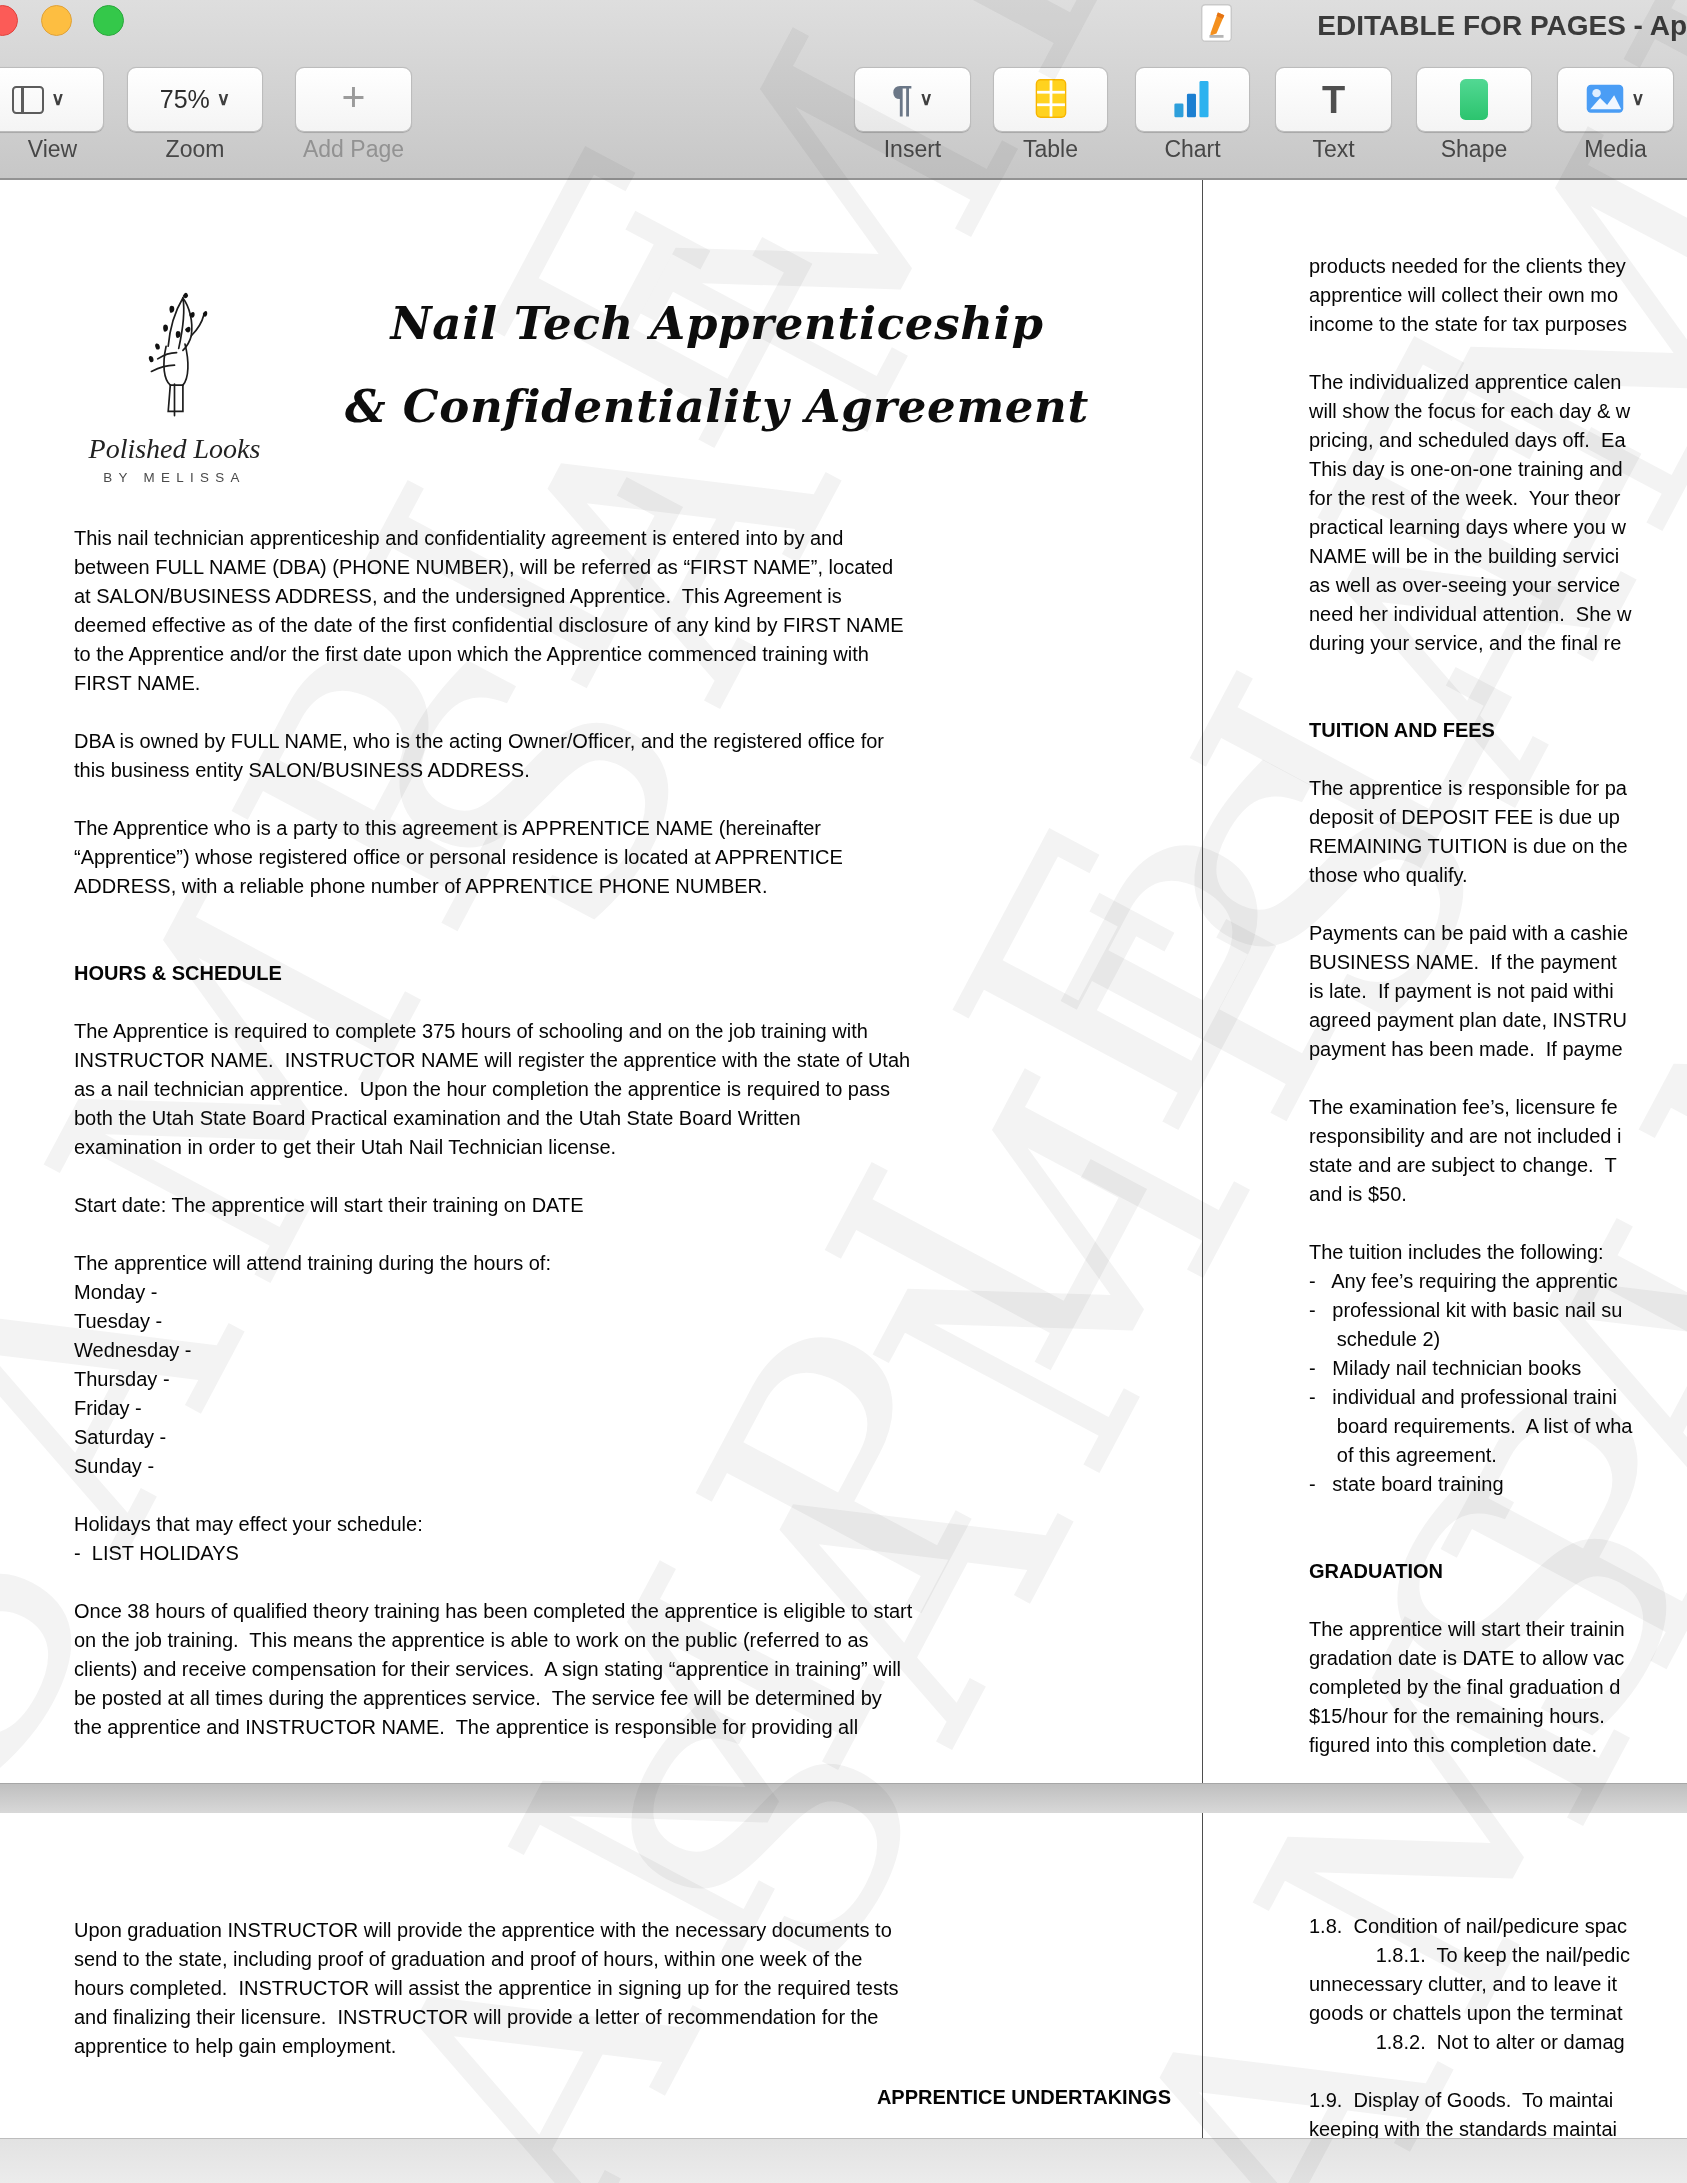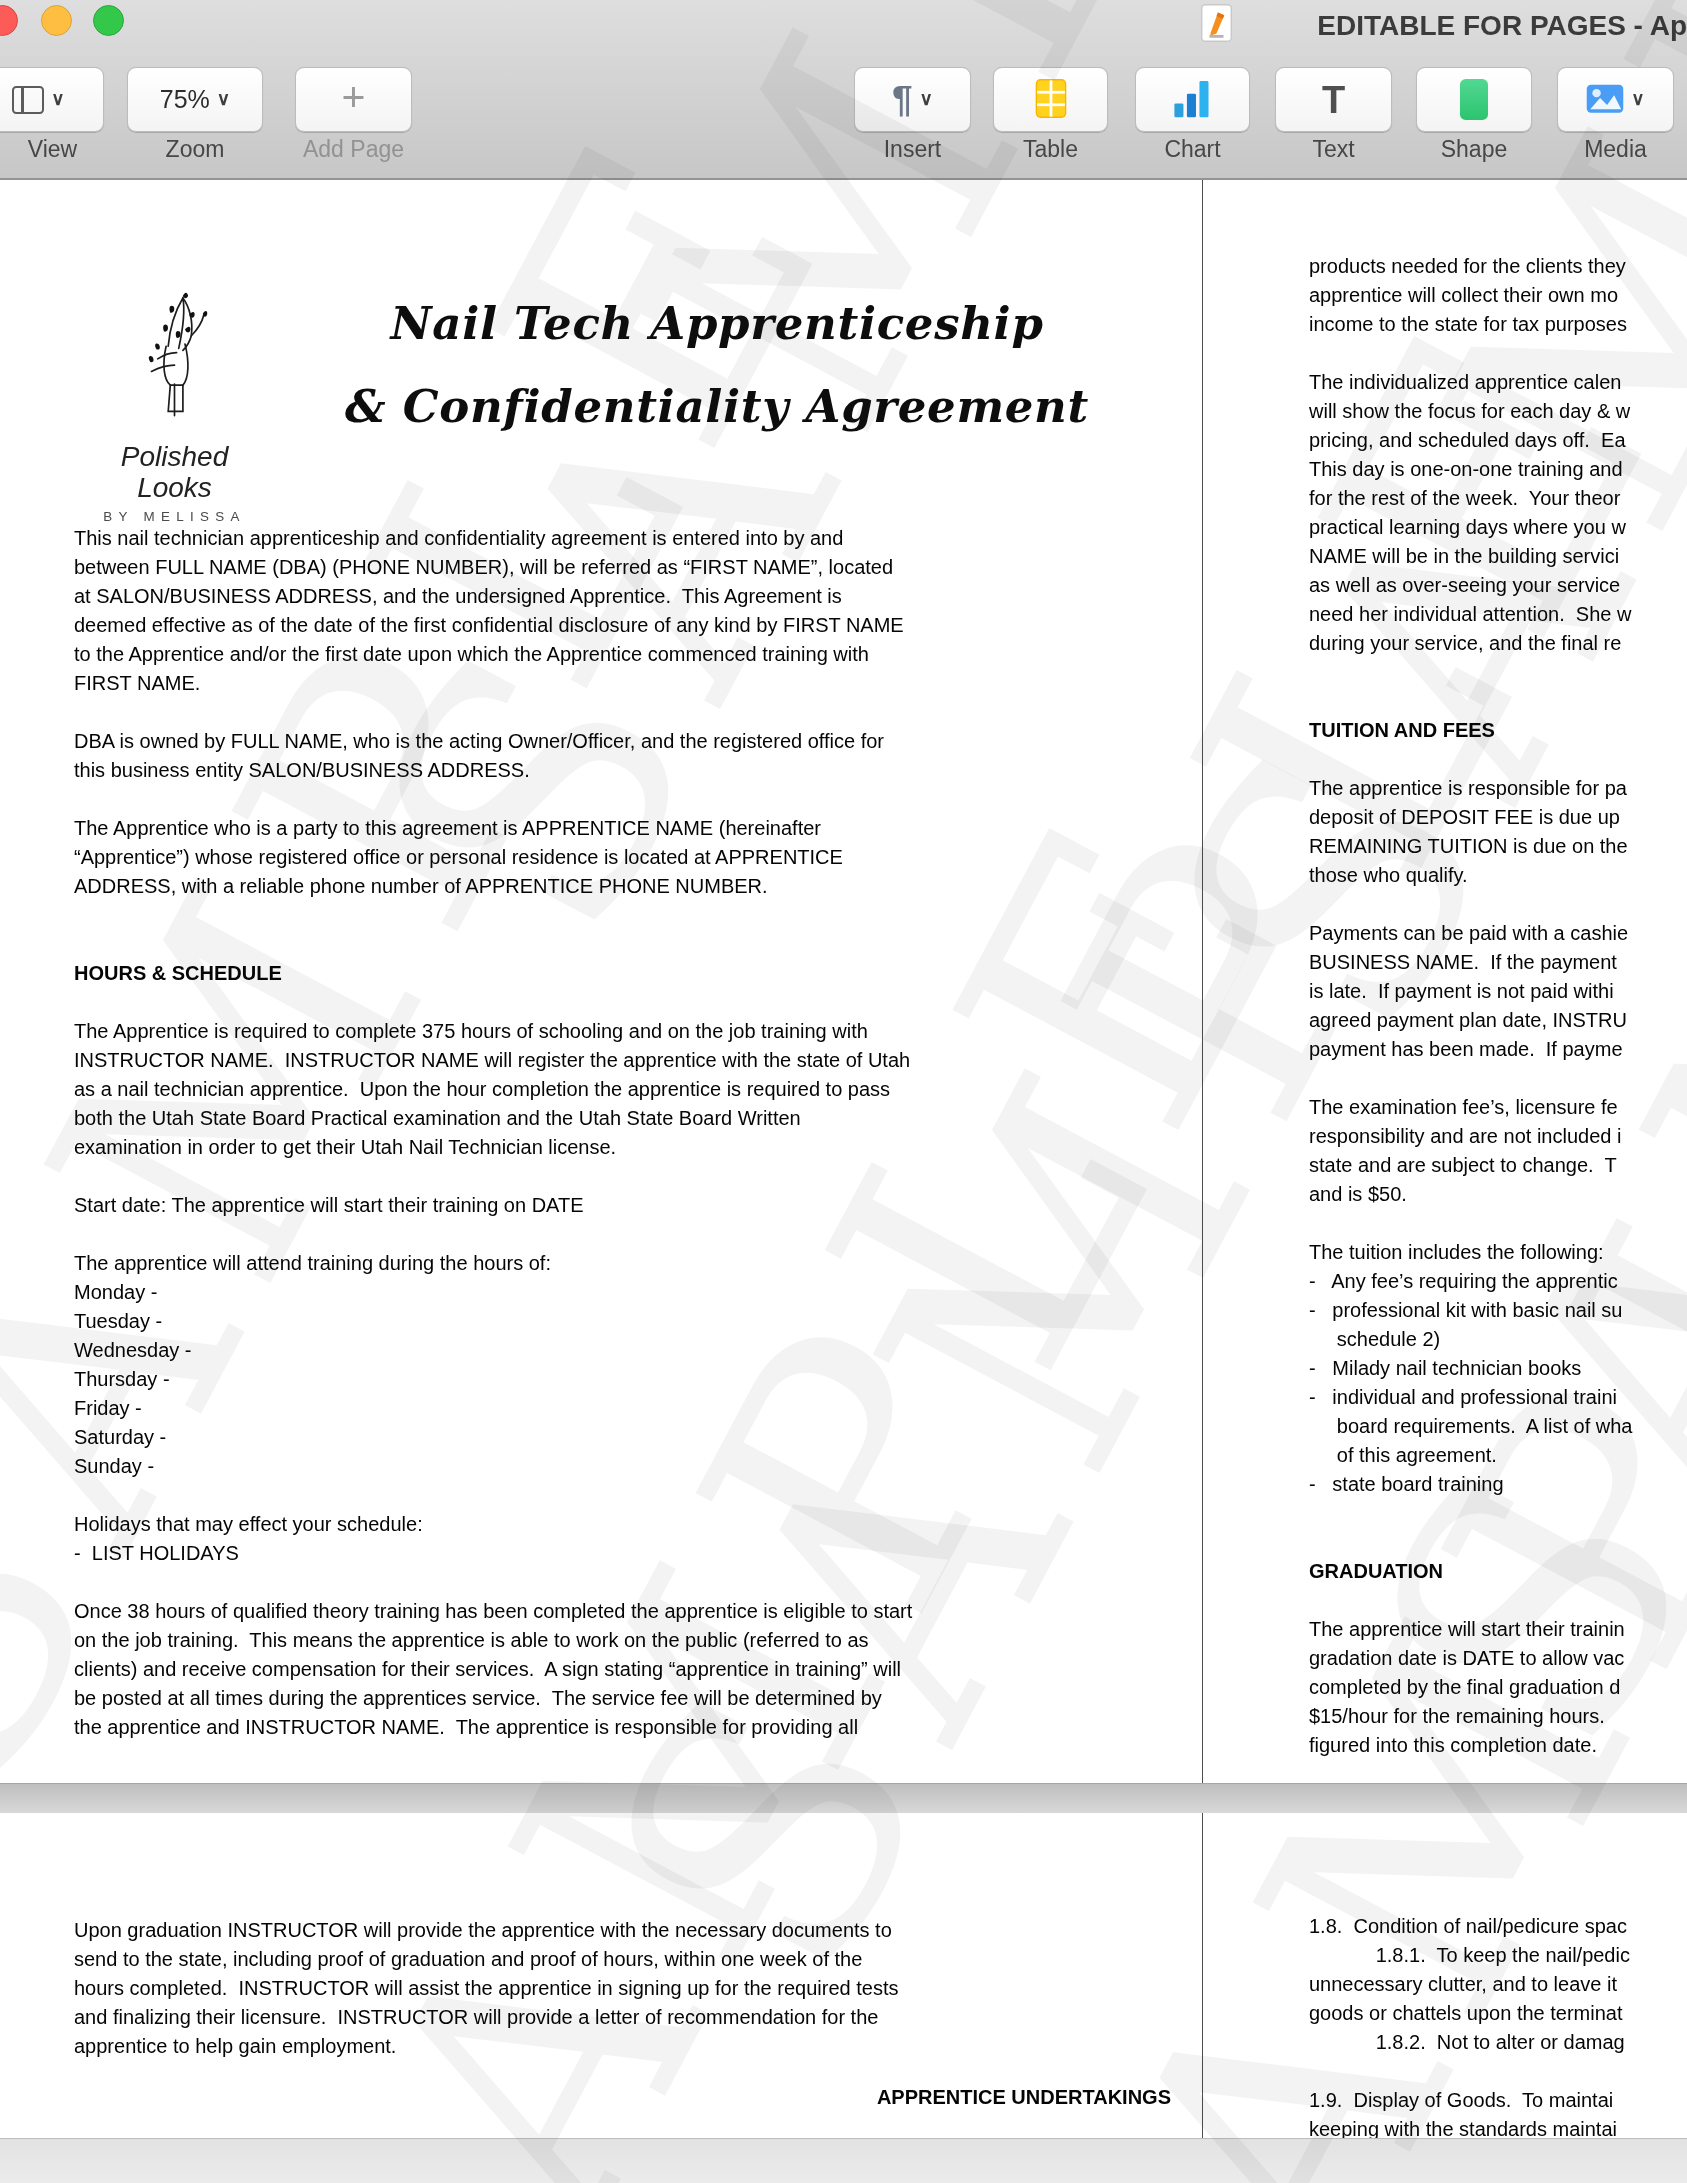--- a/index.html
+++ b/index.html
@@ -48,21 +48,21 @@
 
   
   .flow{position:absolute;font-size:20px;line-height:29px;color:#050505;}
   .flow .blk{white-space:pre;}
   .flow .hd{white-space:pre;font-weight:bold;margin:58px 0 29px 0;}
   .flow .hd.tight{margin:22px 0 0 0;text-align:right;}
 
   
   .logo{position:absolute;left:83px;top:281px;width:183px;text-align:center;color:#222;}
   .logo svg{display:block;margin:0 auto;}
-  .logo-script{font-family:Liberation Sans, sans-serif;font-style:italic;font-size:28px;line-height:31px;margin-top:19px;}
+  .logo-script{font-family:Liberation Serif, serif;font-style:italic;font-size:28px;line-height:31px;margin-top:11px;}
   .logo-sub{font-size:13.4px;letter-spacing:6.3px;color:#4a4a4a;margin-top:5.6px;}
 
   
   .doctitle{position:absolute;left:267px;top:290px;width:900px;text-align:center;
             font-family:"DejaVu Serif",serif;font-style:italic;font-weight:bold;color:#0d0d0d;}
   .doctitle .l1{font-size:45px;line-height:67px;letter-spacing:0.7px;}
   .doctitle .l2{font-size:45px;line-height:67px;letter-spacing:0.7px;margin-top:15.5px;}
 
   
   .wm{position:absolute;font-family:"DejaVu Serif",serif;font-size:351px;letter-spacing:39px;

